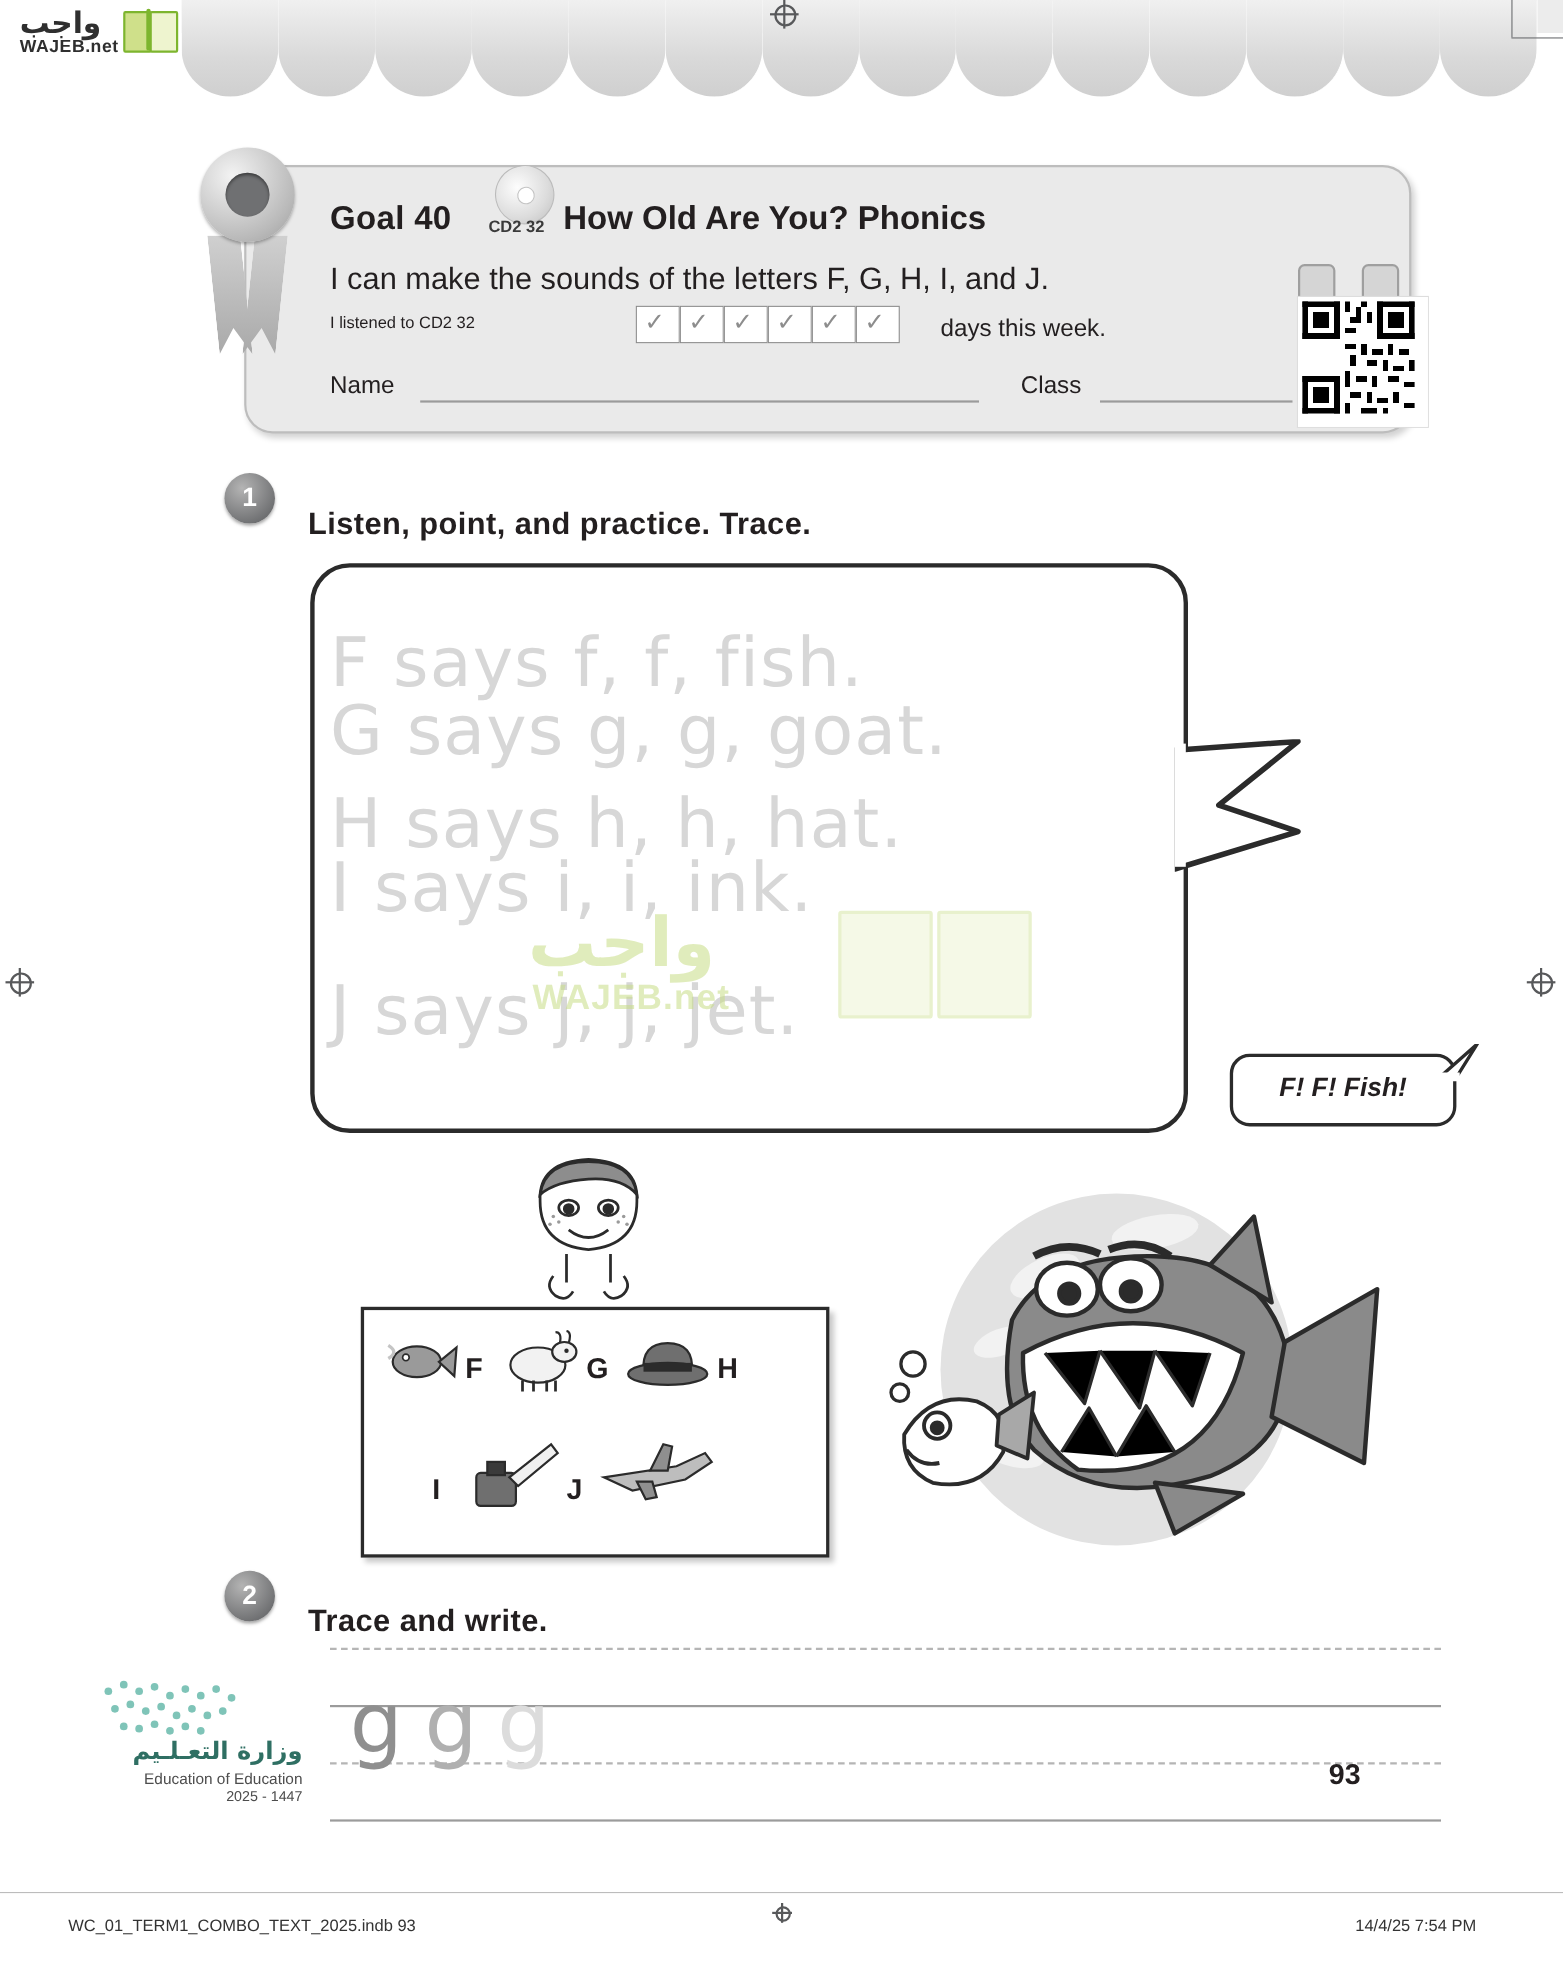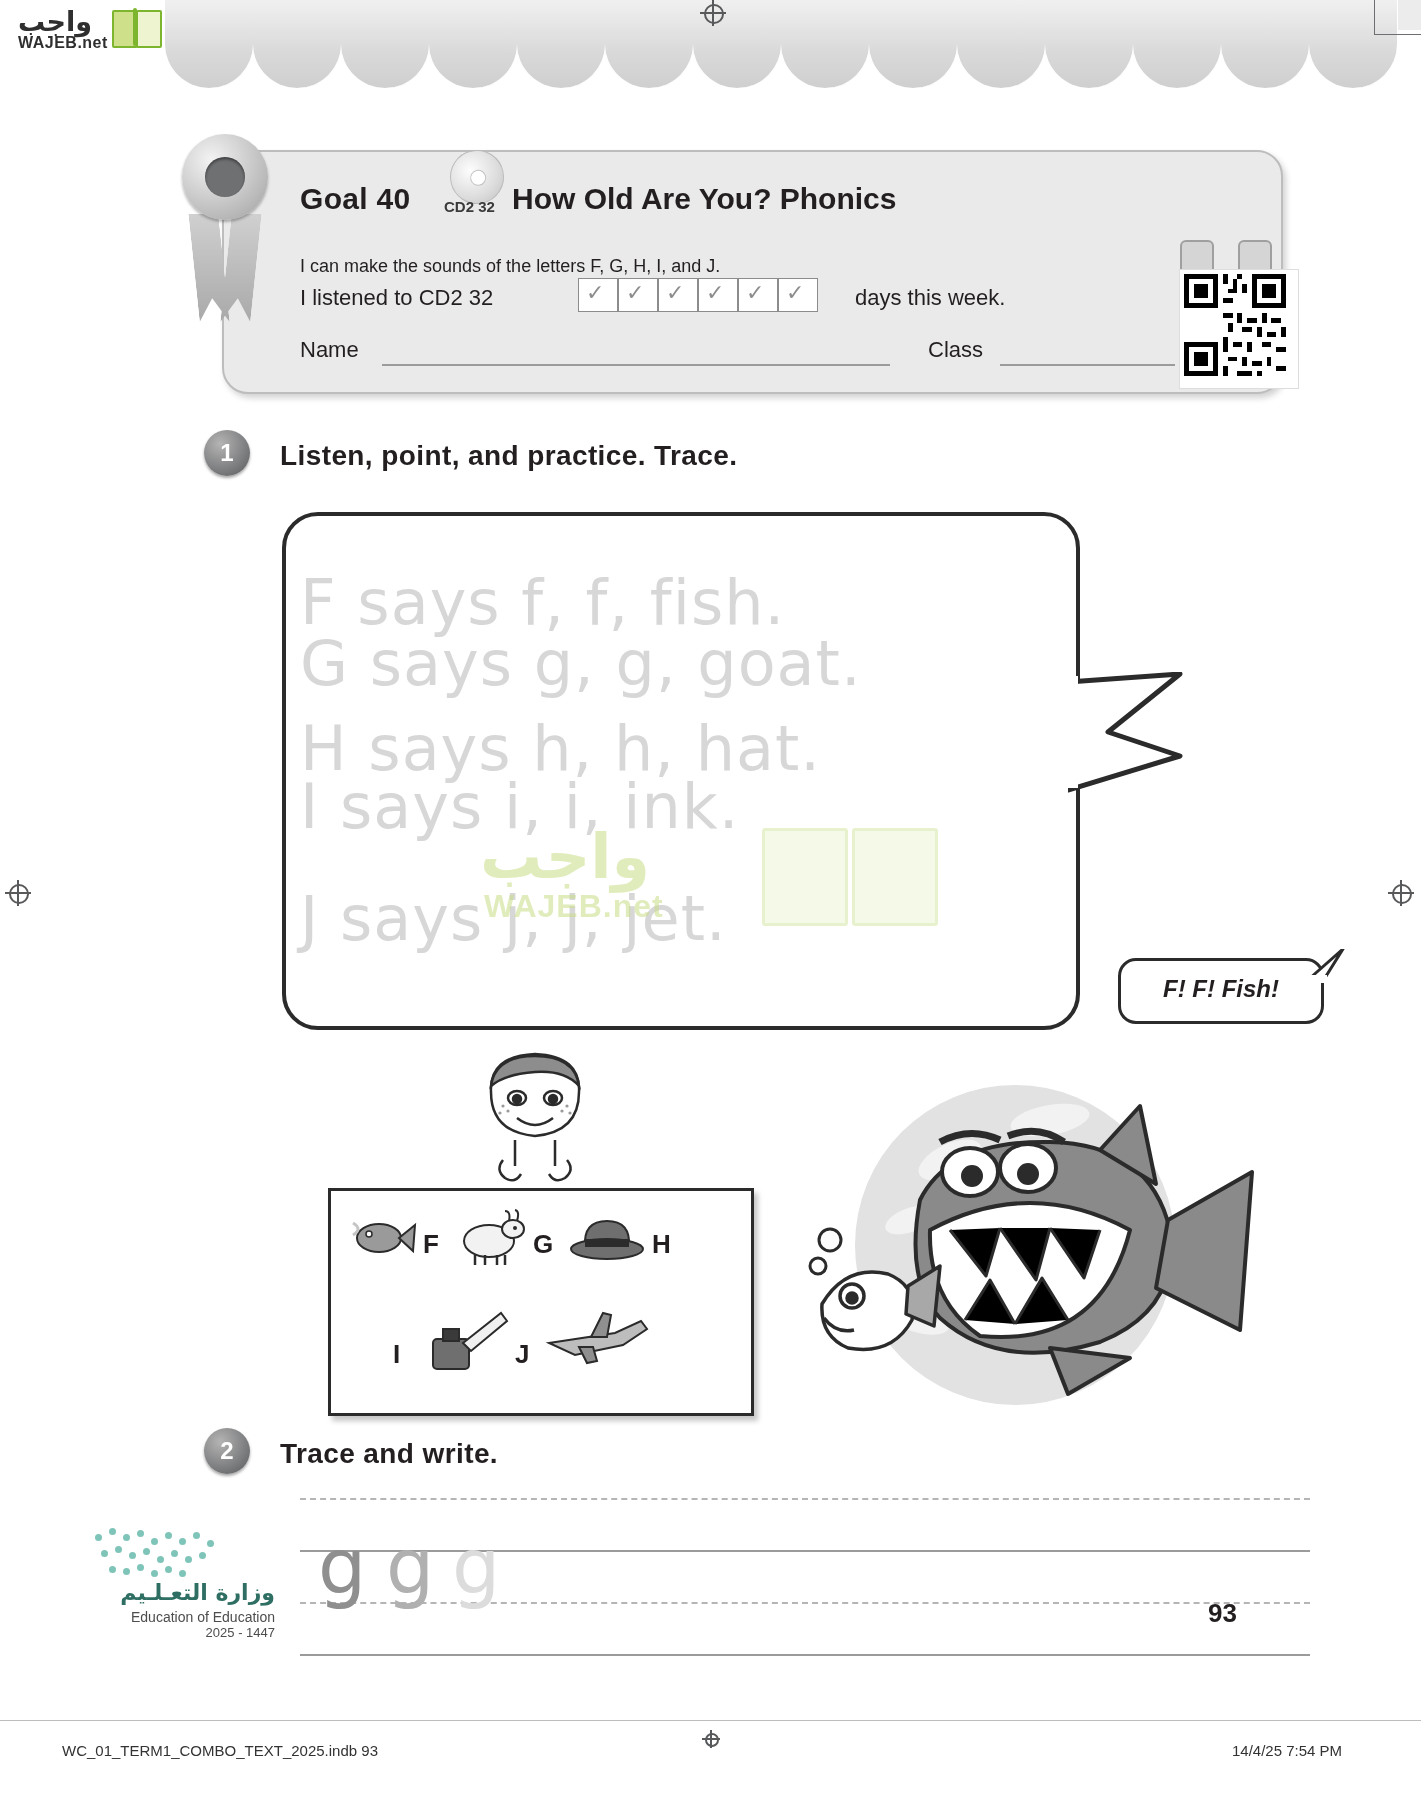--- a/index.html
+++ b/index.html
@@ -60,22 +60,22 @@
   .goal-title{position:absolute;left:300px;top:182px;font-size:30px;font-weight:bold;letter-spacing:.3px;}
   .cd-badge{position:absolute;left:448px;top:150px;width:60px;height:48px;}
   .cd-badge .disc{position:absolute;left:2px;top:0;width:52px;height:52px;border-radius:50%;
                   background:radial-gradient(circle at 40% 35%,#fdfdfd,#dcdcdc 60%,#bfbfbf 100%);
                   border:1px solid #bbb;transform:rotate(-12deg);}
   .cd-badge .disc:after{content:"";position:absolute;left:19px;top:19px;width:14px;height:14px;border-radius:50%;
                   background:#fff;border:1px solid #c4c4c4;}
   .cd-label{position:absolute;left:444px;top:198px;font-size:15px;font-weight:bold;color:#3a3a3a;}
   .goal-title2{position:absolute;left:512px;top:182px;font-size:30px;font-weight:bold;}
 
-  .goal-line1{position:absolute;left:300px;top:256px;font-size:18px;}
-  .goal-line2{position:absolute;left:300px;top:285px;font-size:22px;}
+  .goal-line1{position:absolute;left:300px;top:238px;font-size:28px;}
+  .goal-line2{position:absolute;left:300px;top:285px;font-size:15px;}
   .checkrow{position:absolute;left:578px;top:278px;display:flex;}
   .checkbox{width:38px;height:32px;border:1px solid #8c8c8c;background:#fff;position:relative;}
   .checkbox span{position:absolute;left:7px;top:1px;font-size:22px;color:#8d8d8d;}
   .days-text{position:absolute;left:855px;top:285px;font-size:22px;}
 
   .name-label{position:absolute;left:300px;top:337px;font-size:22px;}
   .name-rule{position:absolute;left:382px;top:364px;width:508px;height:2px;background:#9b9b9b;}
   .class-label{position:absolute;left:928px;top:337px;font-size:22px;}
   .class-rule{position:absolute;left:1000px;top:364px;width:175px;height:2px;background:#9b9b9b;}
 
@@ -85,21 +85,21 @@
   .clip .arm.l{left:2px;}
   .clip .arm.r{left:60px;}
   .qr{position:absolute;left:1180px;top:270px;width:110px;height:110px;background:#fff;border:4px solid #fff;
       box-shadow:0 0 0 1px #ddd;}
 
   
   .num-bullet{position:absolute;width:46px;height:46px;border-radius:50%;
               background:radial-gradient(circle at 35% 30%,#b4b4b4,#6f7072 75%,#5b5c5e 100%);
               color:#fff;font-size:24px;font-weight:bold;text-align:center;line-height:46px;
               box-shadow:0 2px 3px rgba(0,0,0,.35);}
-  .ex-title{position:absolute;font-size:28px;font-weight:bold;letter-spacing:.4px;}
+  .ex-title{position:absolute;font-size:28px;font-weight:bold;letter-spacing:.4px;margin-top:20px;}
 
   
   .bubble{position:absolute;left:282px;top:512px;width:790px;height:510px;background:#fff;
           border:4px solid #2b2b2b;border-radius:36px;}
   .bubble-tail{position:absolute;left:1068px;top:672px;width:120px;height:130px;}
   .trace-line{position:absolute;left:300px;font-size:62px;color:#d7d7d7;font-weight:500;letter-spacing:1px;
               font-family:"DejaVu Sans",sans-serif;}
 
   .small-bubble{position:absolute;left:1118px;top:958px;width:200px;height:60px;background:#fff;
                 border:3px solid #2b2b2b;border-radius:18px;font-style:italic;}

